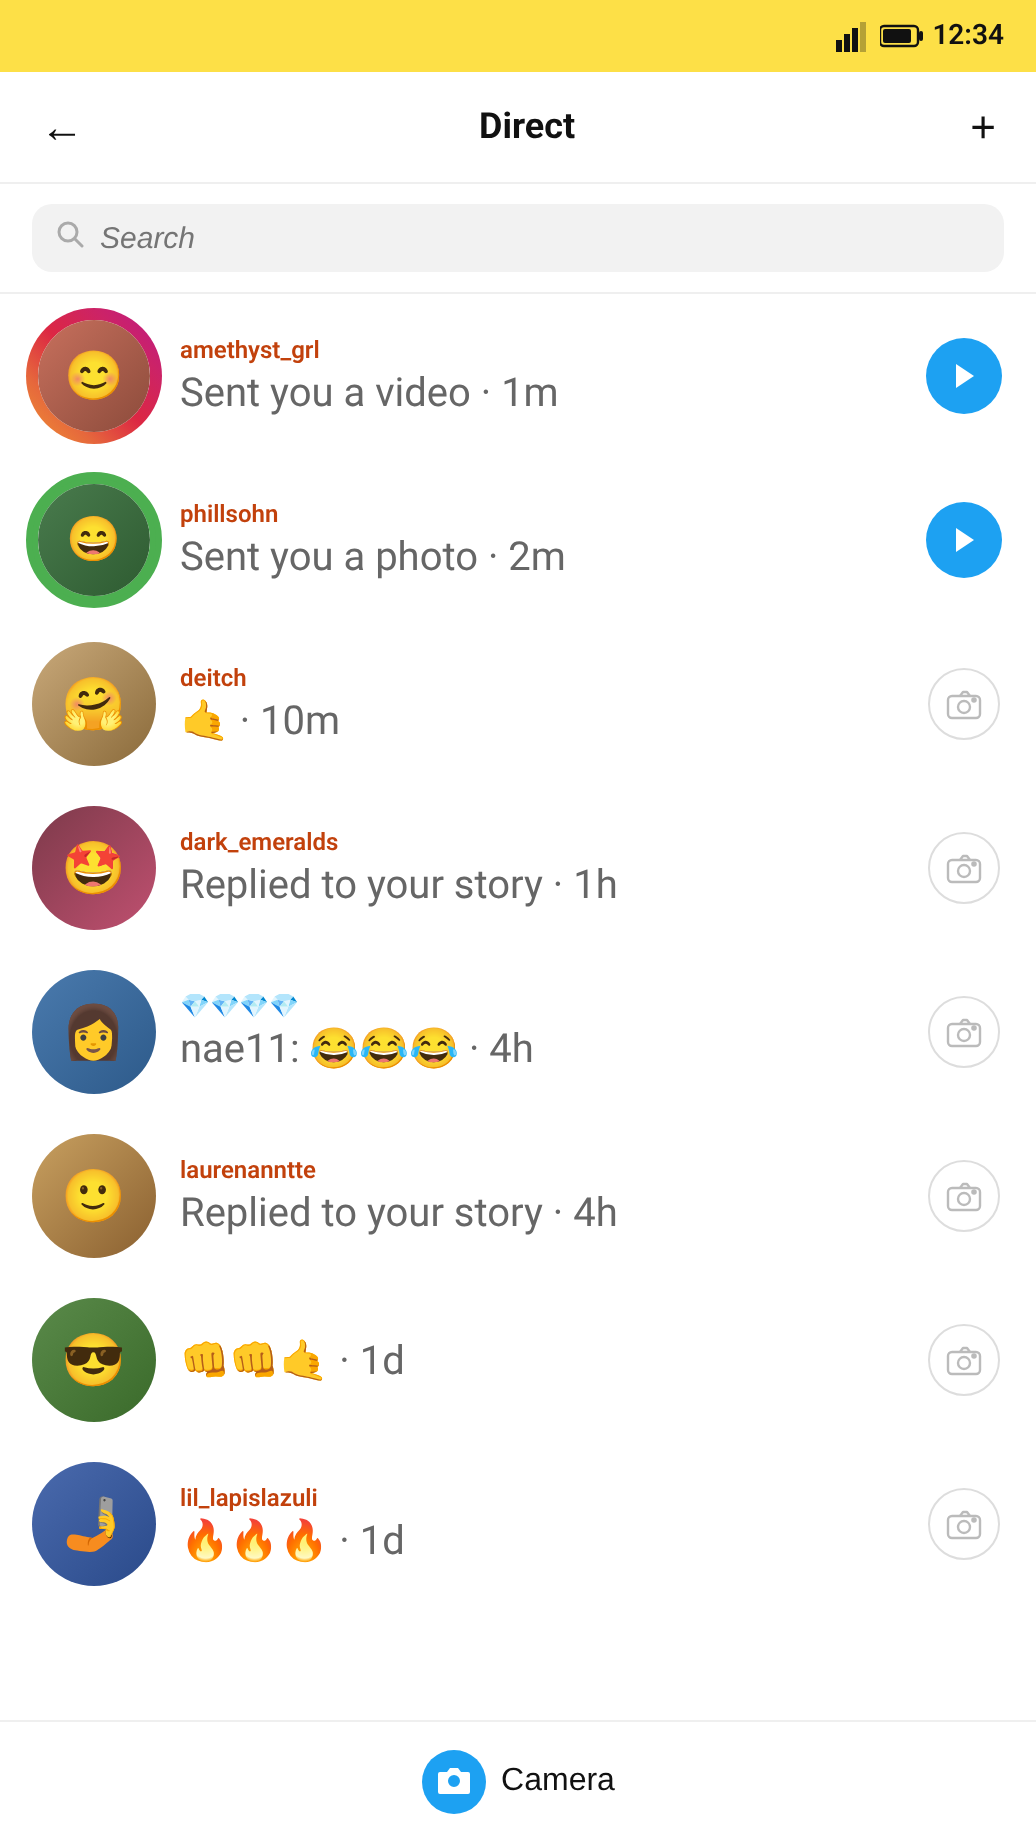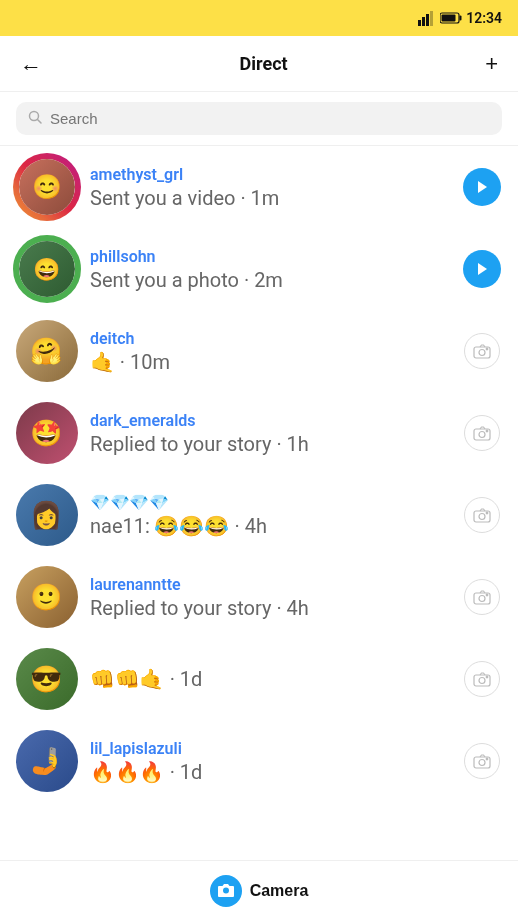--- a/index.html
+++ b/index.html
@@ -72,20 +72,21 @@
       padding: 8px 12px;
       gap: 8px;
     }
     .search-inner input {
       background: none;
       border: none;
       outline: none;
       font-size: 15px;
       color: #8b5cf6;
       width: 100%;
+      font-style: italic;
     }
     .search-icon-wrap {
       color: #aaa;
       font-size: 14px;
     }
 
     
     .msg-list { padding: 0; }
 
     .msg-item {
@@ -150,23 +151,23 @@
     .av-deitch { background: linear-gradient(135deg, #c9a97a, #8a6a3a); color: #fff; }
     .av-dark_emeralds { background: linear-gradient(135deg, #7c3a4a, #c05070); color: #fff; }
     .av-nae11 { background: linear-gradient(135deg, #4a7aad, #2d5a8a); color: #fff; }
     .av-laurenanntte { background: linear-gradient(135deg, #c8a060, #8a6030); color: #fff; }
     .av-travis { background: linear-gradient(135deg, #5a8a4a, #3a6a2a); color: #fff; }
     .av-lil_lapis { background: linear-gradient(135deg, #4a6aad, #2a4a8a); color: #fff; }
 
     
     .msg-content { flex: 1; min-width: 0; }
     .msg-username {
-      font-size: 16px;
+      font-size: 12px;
       font-weight: 600;
-      color: #3b82f6;
+      color: #c2410c;
       margin-bottom: 2px;
     }
     .msg-preview {
       font-size: 20px;
       color: #666;
       white-space: nowrap;
       overflow: hidden;
       text-overflow: ellipsis;
     }
 
@@ -217,21 +218,21 @@
       gap: 10px;
     }
     .camera-btn {
       display: flex;
       align-items: center;
       gap: 8px;
       background: none;
       border: none;
       cursor: pointer;
       font-size: 16px;
-      font-weight: 700;
+      font-weight: 400;
       color: #111;
     }
     .camera-btn-icon {
       width: 32px;
       height: 32px;
       background: #1da1f2;
       border-radius: 50%;
       display: flex;
       align-items: center;
       justify-content: center;

